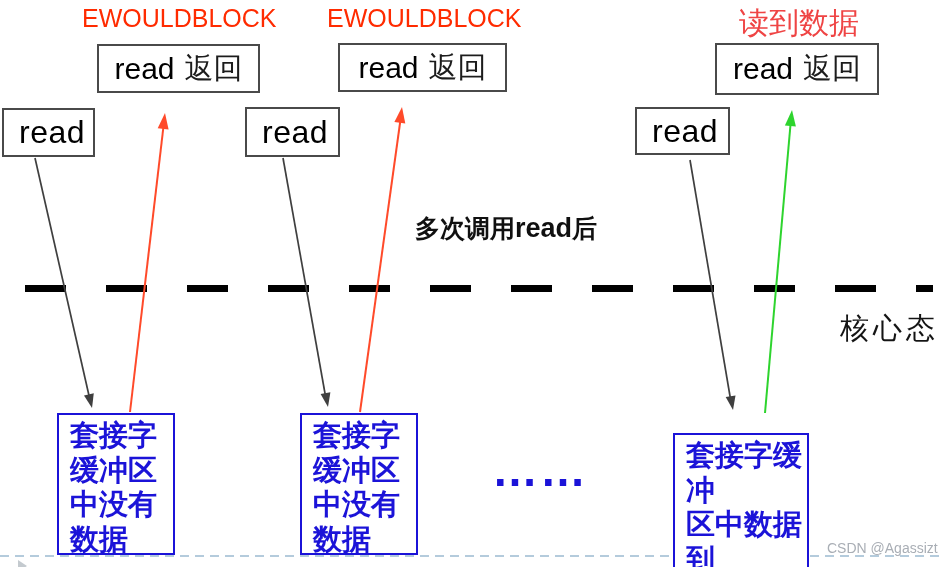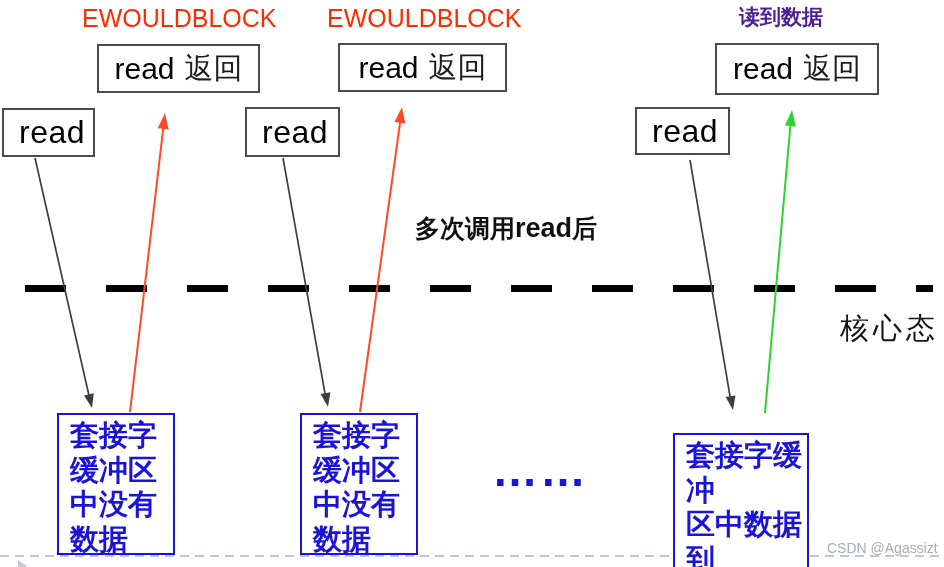--- a/index.html
+++ b/index.html
@@ -5,21 +5,21 @@
   html,body{margin:0;padding:0;background:#fff;}
   .canvas{position:relative;width:944px;height:567px;background:#ffffff;overflow:hidden;
           font-family:"Liberation Sans",sans-serif;color:#000;}
   svg.arrows{position:absolute;left:0;top:0;width:944px;height:567px;z-index:1;}
   .wbox{position:absolute;box-sizing:border-box;border:2px solid #4a4a4a;background:#fff;
         display:flex;align-items:center;z-index:2;}
   .read-box{font-size:32px;padding-left:15px;letter-spacing:0.5px;}
   .return-box{justify-content:center;gap:10px;font-size:30px;}
   .return-box .cn{font-family:"DejaVu Serif","Liberation Serif",serif;font-size:29px;color:#1c1c1c;}
   .err-label{position:absolute;font-weight:normal;font-size:25px;color:#ff2b00;white-space:nowrap;z-index:2;}
-  .green-label{position:absolute;font-weight:bold;font-size:21px;color:#4c1d95;
+  .green-label{position:absolute;font-weight:normal;font-size:30px;color:#ef4444;
                font-family:"DejaVu Serif","Liberation Serif",serif;white-space:nowrap;z-index:2;}
   .mid-note{position:absolute;left:415px;top:212px;font-family:"DejaVu Serif","Liberation Serif",serif;
             font-size:25px;font-weight:600;color:#101010;white-space:nowrap;z-index:2;}
   .mid-note .em{font-family:"Liberation Sans",sans-serif;font-size:27px;font-weight:bold;}
   .mode-label{position:absolute;font-family:"DejaVu Serif","Liberation Serif",serif;font-size:29px;
               letter-spacing:4px;color:#141414;white-space:nowrap;z-index:2;}
   .dashed-sep{position:absolute;left:25px;top:285px;width:908px;height:7px;z-index:0;
               background:repeating-linear-gradient(90deg,#000 0 41px,transparent 41px 81px);}
   .blue-box{position:absolute;box-sizing:border-box;border:2px solid #1b13d8;background:#fff;
             color:#1b13d8;font-family:"DejaVu Serif","Liberation Serif",serif;font-weight:600;

